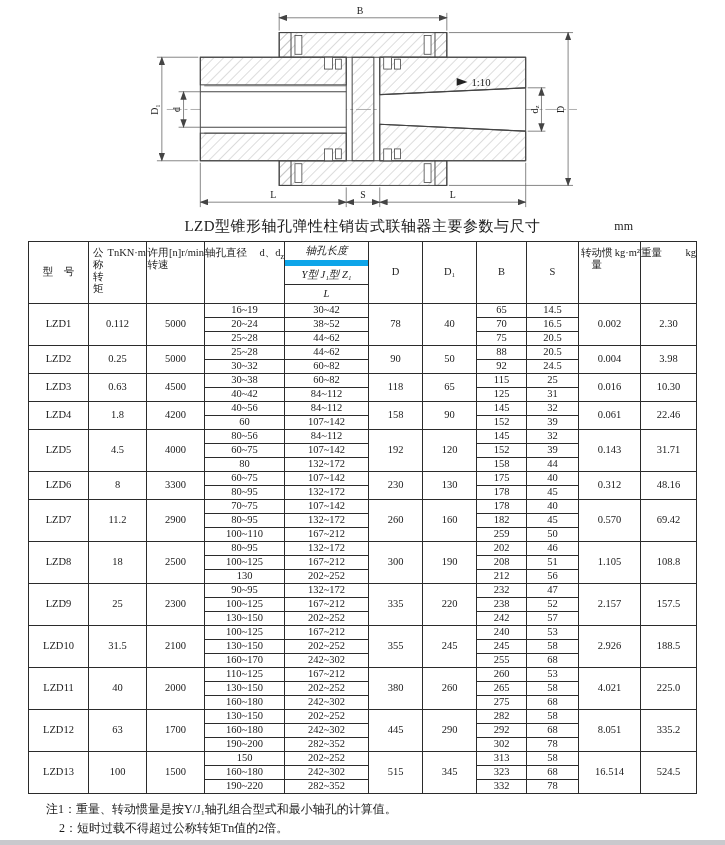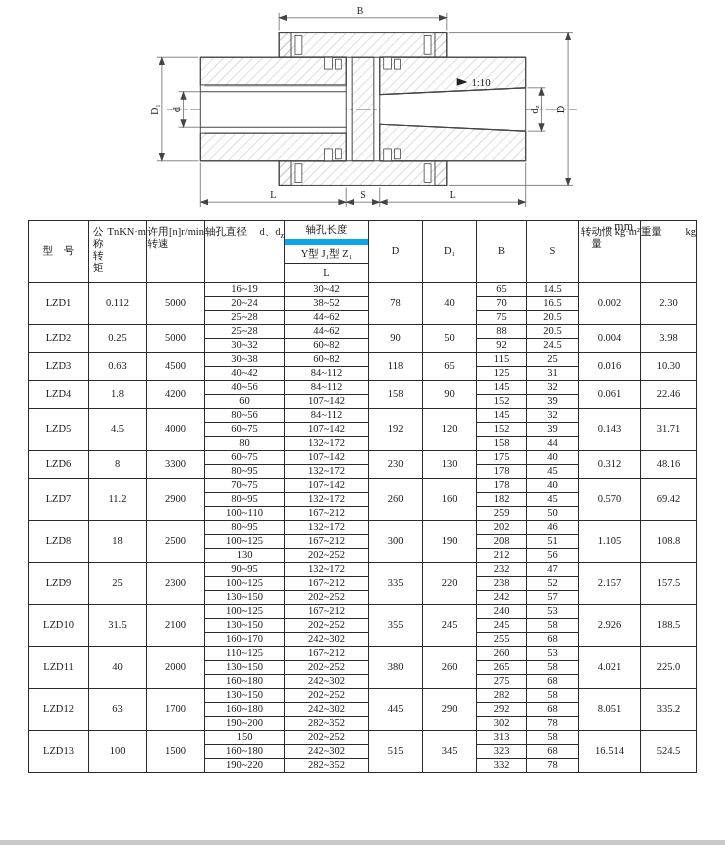--- a/index.html
+++ b/index.html
@@ -15,21 +15,21 @@
     border-collapse:collapse; margin:0 auto; width:668px; table-layout:fixed;
     font-size:10.5px; border:1.5px solid #2b2b2b;
   }
   .data-table th, .data-table td {
     border:1px solid #2b2b2b; text-align:center; vertical-align:middle;
     padding:0; line-height:1.15; font-weight:normal;
   }
   .data-table thead tr { height:56px; }
   .data-table tbody td { height:13px; }
   .hstack { display:flex; flex-direction:row; justify-content:space-between; height:52px; padding:2px 0; }
-  .th-borelen { padding:0; }
+  .th-borelen { padding:0;font-style:italic; }
   .bl-row { height:18px; line-height:18px; }
   .bl-mid { border-top:6px solid #0ea5e9; border-bottom:1px solid #2b2b2b; }
   .notes { margin:6px 0 0 46px; font-size:12px; line-height:1.55; }
   .note-line2 { padding-left:13px; }
   .bottom-edge { position:absolute; left:0; bottom:0; width:100%; height:5px; background:#c9c9cd; }
   sub { font-size:8px; }
   svg text { font-family:"Liberation Serif","DejaVu Serif",serif; fill:#222; }
 </style>
 </head>
 <body>
@@ -141,20 +141,21 @@
       <line x1="218" y1="202" x2="252" y2="202" marker-start="url(#arr)" marker-end="url(#arr)"></line>
       <line x1="252" y1="202" x2="400" y2="202" marker-start="url(#arr)" marker-end="url(#arr)"></line>
     </g>
     <text x="144" y="198" font-size="10" text-anchor="middle">L</text>
     <text x="235" y="198" font-size="10" text-anchor="middle">S</text>
     <text x="326" y="198" font-size="10" text-anchor="middle">L</text>
   </svg>
 </div>
 
 <div class="title-row">
+  <span>LZD型锥形轴孔弹性柱销齿式联轴器主要参数与尺寸</span>
   <span class="unit-label">mm</span>
 </div>
 
 <table class="data-table">
   <colgroup>
     <col style="width:60px">
       <col style="width:58px">
       <col style="width:58px">
     <col style="width:80px">
       <col style="width:84px">
@@ -510,15 +511,17 @@
       <tr>
         <td>190~220</td>
         <td>282~352</td>
         <td>332</td>
         <td>78</td>
       </tr>
     </tbody>
 </table>
 
 <div class="notes">
+  <div>注1：重量、转动惯量是按Y/J₁轴孔组合型式和最小轴孔的计算值。</div>
+  <div class="note-line2">2：短时过载不得超过公称转矩Tn值的2倍。</div>
 </div>
 
 <div class="bottom-edge"></div>
 
 </body></html>

